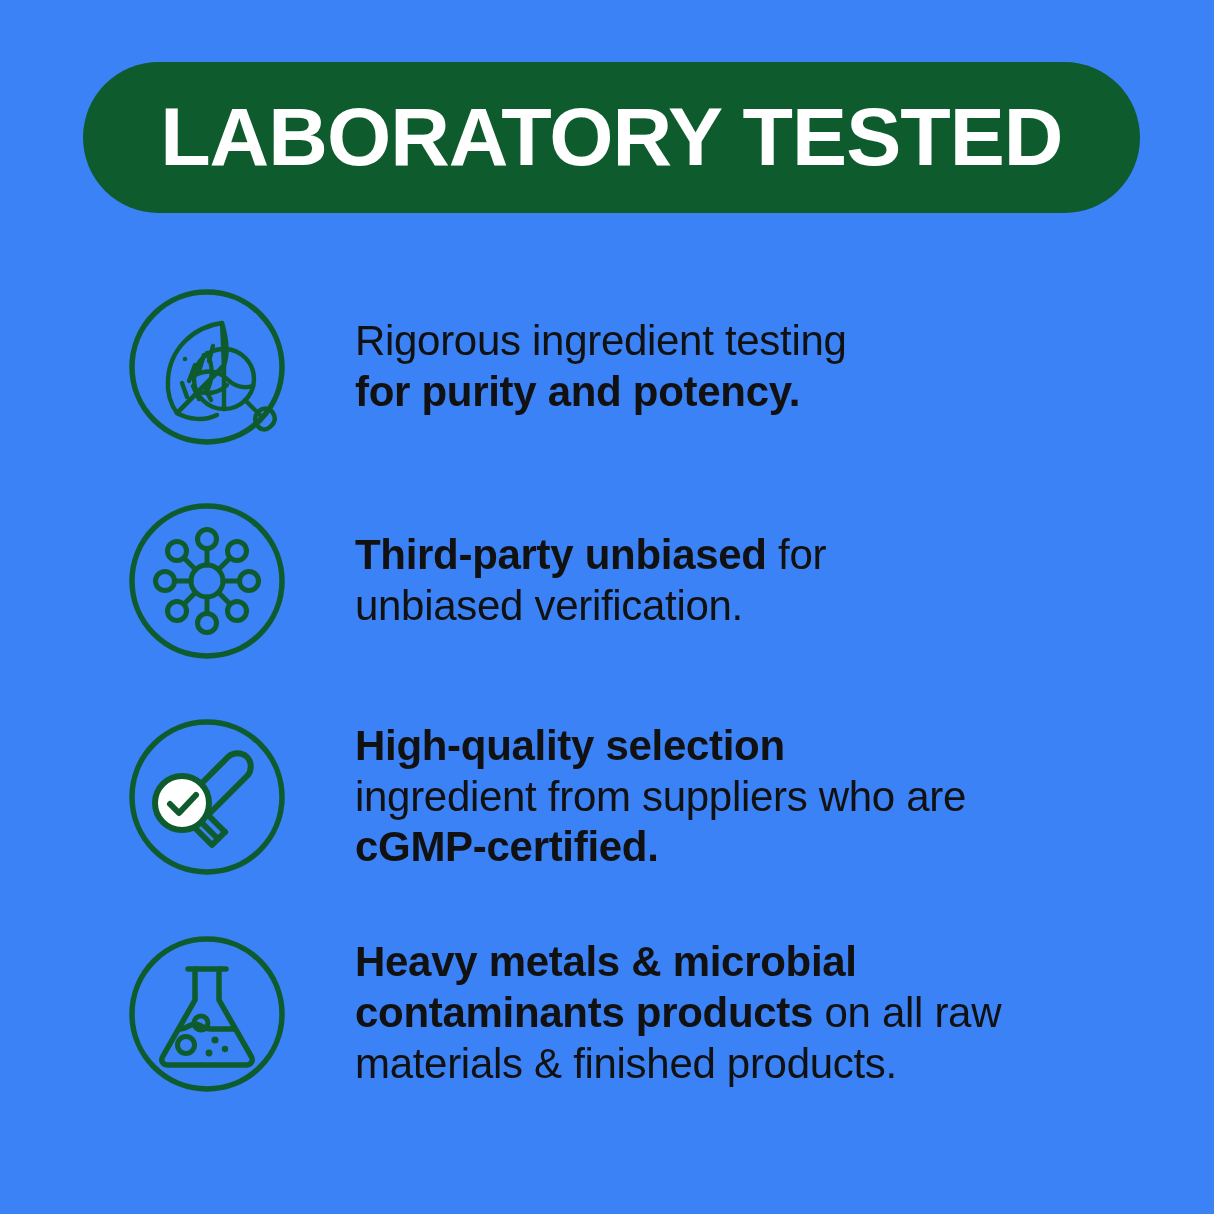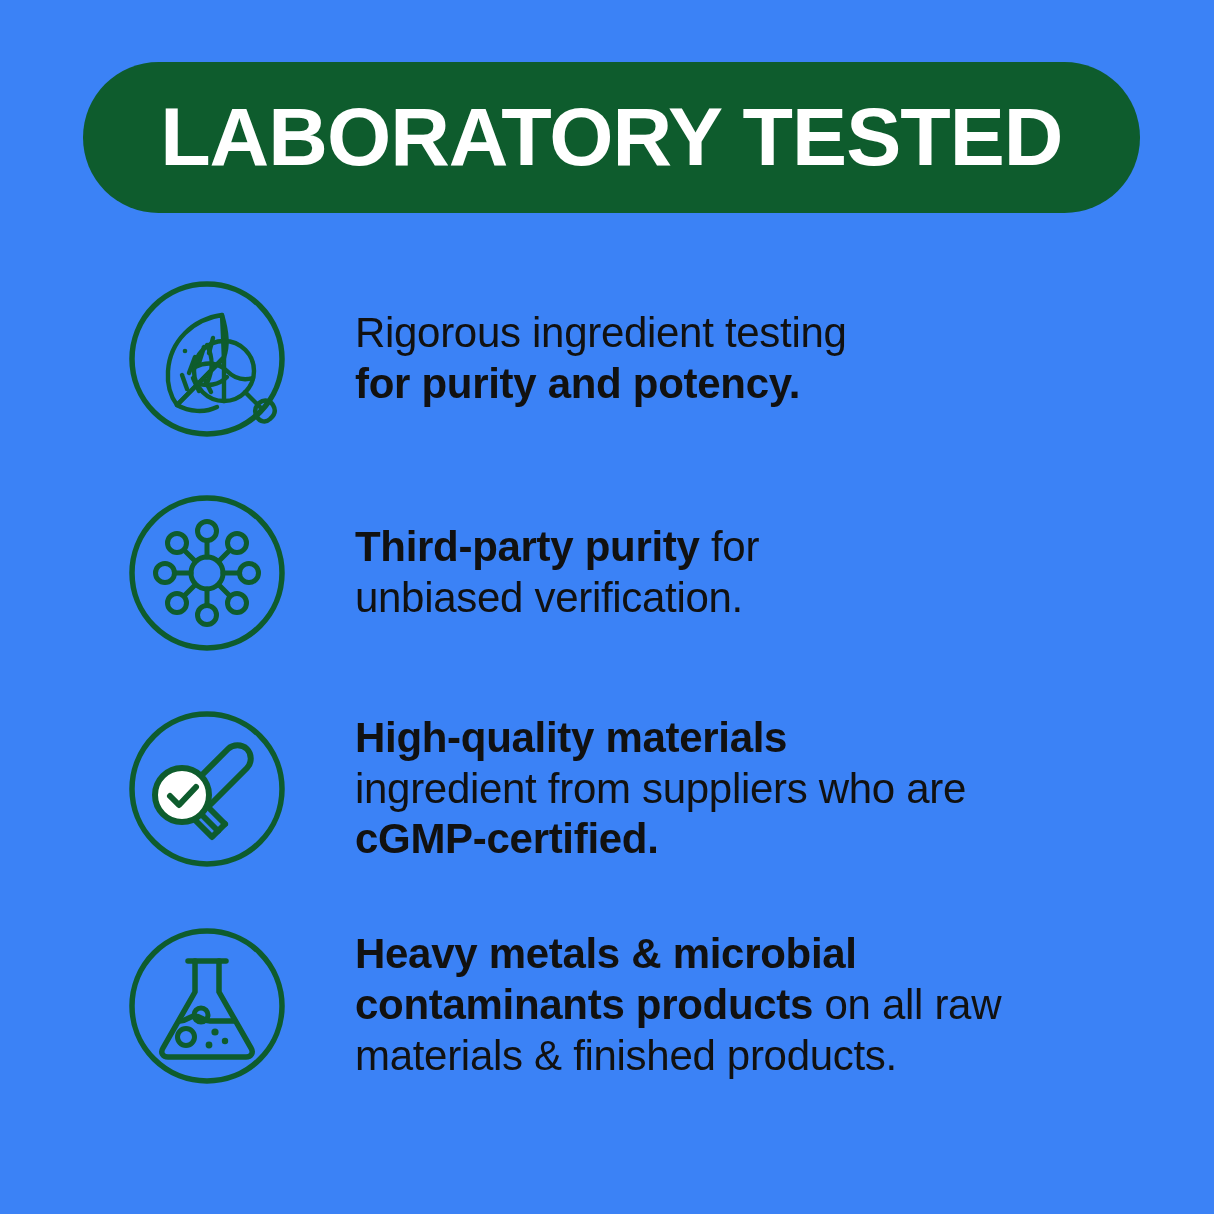--- a/index.html
+++ b/index.html
@@ -43,21 +43,21 @@
     line-height: 1;
     white-space: nowrap;
     transform: scaleX(1.02);
     text-transform: uppercase;
   }
 
   
   .features {
     position: absolute;
     left: 0;
-    top: 253px;
+    top: 261px;
     width: 1214px;
   }
   .feature-row {
     position: relative;
     display: flex;
     align-items: center;
     width: 1214px;
     box-sizing: border-box;
     padding-left: 127px;
   }
@@ -166,21 +166,21 @@
 
             <line x1="68" y1="92" x2="58" y2="102"></line>
             <circle cx="50" cy="110" r="9.5"></circle>
 
             <line x1="92" y1="92" x2="102" y2="102"></line>
             <circle cx="110" cy="110" r="9.5"></circle>
           </g>
         </svg>
       </div>
       <div class="feature-text">
-        <span class="ln"><span class="b">Third-party purity</span><span> for</span></span>
+        <span class="ln"><span class="b">Third-party unbiased</span><span> for</span></span>
         <span class="ln">unbiased verification.</span>
       </div>
     </div>
 
     <div class="feature-row row-3">
       <div class="icon-badge">
         <svg viewBox="0 0 160 160" xmlns="http://www.w3.org/2000/svg">
           <circle cx="80" cy="80" r="75" fill="none" stroke="#0E5C2D" stroke-width="5.5"></circle>
           <g fill="none" stroke="#0E5C2D" stroke-width="6" stroke-linecap="round" stroke-linejoin="round">
 
@@ -189,21 +189,21 @@
             <path d="M62 79 L 49 92 L 85 128 L 98 115"></path>
             <path d="M81 98 L 98 115"></path>
             <path d="M55 86 L 91 122"></path>
 
             <circle cx="55" cy="86" r="27" fill="#ffffff"></circle>
             <path d="M43 87 L 52 96 L 69 78"></path>
           </g>
         </svg>
       </div>
       <div class="feature-text">
-        <span class="ln b">High-quality materials</span>
+        <span class="ln b">High-quality selection</span>
         <span class="ln">ingredient from suppliers who are</span>
         <span class="ln b">cGMP-certified.</span>
       </div>
     </div>
 
     <div class="feature-row row-4">
       <div class="icon-badge">
         <svg viewBox="0 0 160 160" xmlns="http://www.w3.org/2000/svg">
           <circle cx="80" cy="80" r="75" fill="none" stroke="#0E5C2D" stroke-width="5.5"></circle>
           <g fill="none" stroke="#0E5C2D" stroke-width="5.5" stroke-linecap="round" stroke-linejoin="round">

